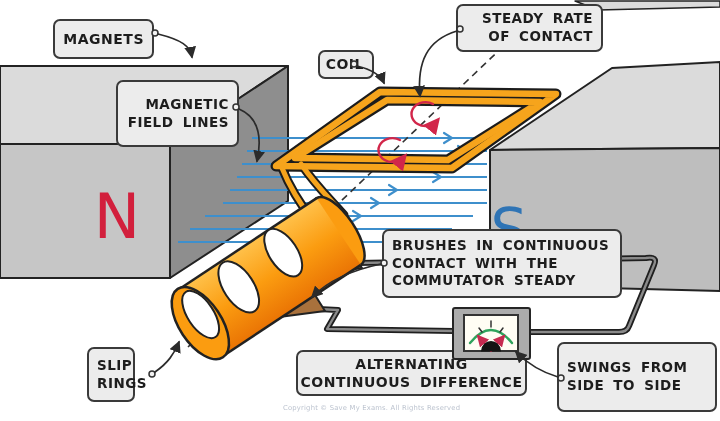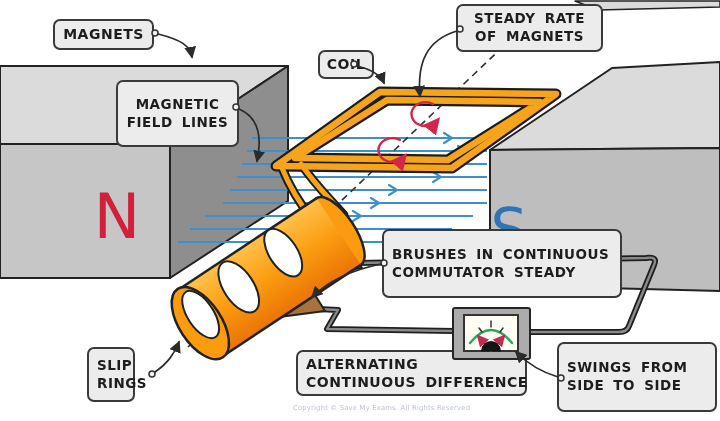--- a/index.html
+++ b/index.html
@@ -51,43 +51,43 @@
   .cyl-cap{fill:var(--slip-mid);stroke:#222;stroke-width:2.5;}
   .cyl-hole{fill:#FFFFFF;stroke:#222;stroke-width:2;}
   .cyl-s1{stop-color:var(--slip-light);} .cyl-s2{stop-color:var(--slip-mid);} .cyl-s3{stop-color:var(--slip-dark);}
 
   
   .tag{position:absolute;box-sizing:border-box;background:var(--label-bg);
        border:2px solid var(--label-border);border-radius:7px;color:var(--label-text);
        font-weight:700;letter-spacing:.5px;word-spacing:4px;line-height:1.3;
        display:flex;flex-direction:column;justify-content:center;padding:2px 8px;z-index:4;}
   .tag span{display:block;white-space:nowrap;}
-  .t-center{align-items:center;text-align:center;}
+  .t-center{align-items:flex-end;text-align:center;}
   .t-left{align-items:flex-start;text-align:left;padding-left:8px;}
 
-  #lbl-magnets{left:53px;top:19px;width:101px;height:31px;font-size:14px;}
+  #lbl-magnets{left:53px;top:19px;width:101px;height:40px;font-size:14px;}
   #lbl-mfl{left:116px;top:80px;width:123px;height:67px;font-size:13.5px;}
   #lbl-coil{left:302px;top:50px;width:56px;height:29px;font-size:14px;margin-left:16px;}
   #lbl-steady{left:456px;top:4px;width:147px;height:48px;font-size:13.5px;}
   #lbl-brushes{left:382px;top:229px;width:240px;height:69px;font-size:13.5px;}
   #lbl-slip{left:87px;top:347px;width:48px;height:55px;font-size:13.5px;}
-  #lbl-alt{left:296px;top:350px;width:231px;height:46px;font-size:14px;z-index:3;}
+  #lbl-alt{left:296px;top:350px;width:231px;height:46px;font-size:14px;z-index:3;align-items:center;}
   #lbl-meterptr{left:557px;top:342px;width:160px;height:70px;font-size:13.5px;}
 
   
   #meter{position:absolute;left:452px;top:307px;width:79px;height:53px;box-sizing:border-box;
          background:var(--frame-gray);border:2.5px solid #252525;border-radius:3px;z-index:5;}
   #meter svg{position:absolute;left:0;top:0;}
   .m-face{fill:#FFFDF4;stroke:#333;stroke-width:2;}
   .m-arc{fill:none;stroke:var(--meter-green);stroke-width:2.4;stroke-linecap:round;}
   .m-tick{stroke:#333;stroke-width:1.5;stroke-linecap:round;}
   .m-needle{stroke:var(--meter-red);stroke-width:2;stroke-linecap:round;}
   .m-pivot{fill:#141414;}
 
-  #copyright{position:absolute;left:293px;top:404px;width:175px;z-index:2;
+  #copyright{position:absolute;left:283px;top:404px;width:175px;z-index:2;
              font-size:6.8px;color:var(--copyright-gray);letter-spacing:.2px;white-space:nowrap;}
   .lblarrow{stroke:var(--arrow-dark);stroke-width:1.7;fill:none;stroke-linecap:round;}
   .dot{fill:#F2F2F2;stroke:#333;stroke-width:1.5;}
 </style>
 </head>
 <body>
 
 <div id="stage">
 
   <svg class="layer base" viewBox="0 0 720 421">
@@ -190,25 +190,26 @@
     <span>MAGNETIC</span>
     <span>FIELD LINES</span>
   </div>
 
   <div class="tag t-center" id="lbl-coil">
     <span>COIL</span>
   </div>
 
   <div class="tag t-center" id="lbl-steady">
     <span>STEADY RATE</span>
-    <span>OF MAGNETS</span>
+    <span>OF CONTACT</span>
   </div>
 
   <div class="tag t-left" id="lbl-brushes">
     <span>BRUSHES IN CONTINUOUS</span>
+    <span>CONTACT WITH THE</span>
     <span>COMMUTATOR STEADY</span>
   </div>
 
   <div class="tag t-left" id="lbl-slip">
     <span>SLIP</span>
     <span>RINGS</span>
   </div>
 
   <div class="tag t-left" id="lbl-alt">
     <span>ALTERNATING</span>

